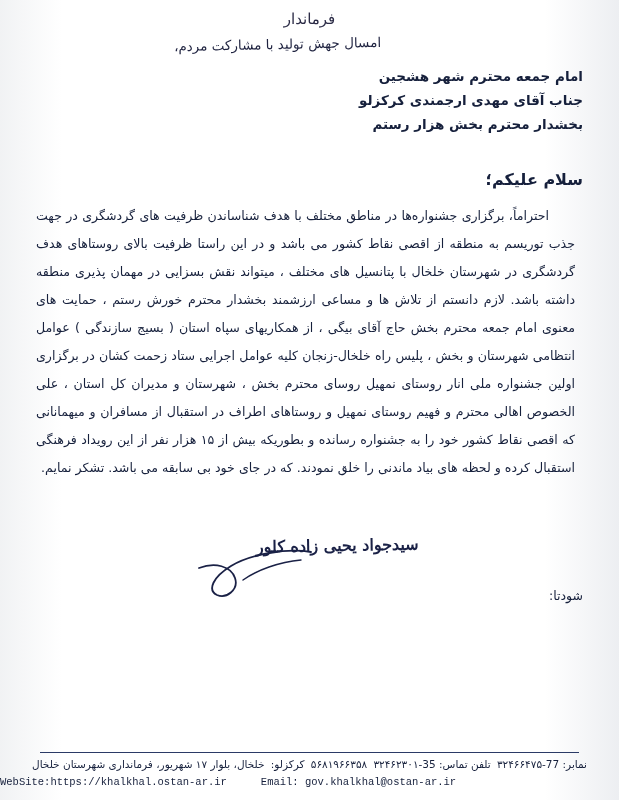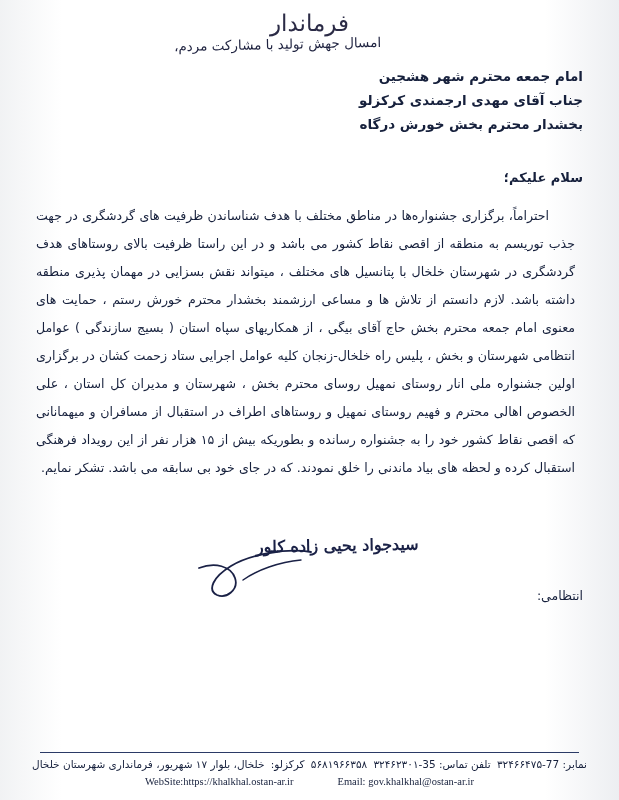--- a/index.html
+++ b/index.html
@@ -23,21 +23,21 @@
     background: linear-gradient(90deg, rgba(236,238,240,0.75) 0%, rgba(255,255,255,0) 10%, rgba(255,255,255,0) 88%, rgba(232,234,238,0.8) 100%);
     pointer-events: none;
   }
   .header-title {
     position: absolute;
     top: 10px;
     left: 0;
     right: 0;
     text-align: center;
     font-family: "DejaVu Serif", "Liberation Serif", serif;
-    font-size: 23px;
+    font-size: 15px;
     letter-spacing: 1px;
     color: #2b2b46;
   }
   .handwrite-top {
     position: absolute;
     top: 36px;
     right: 238px;
     font-family: "DejaVu Serif", "Liberation Serif", serif;
     font-size: 13.5px;
     color: #1f2340;
@@ -53,21 +53,21 @@
     font-size: 13.5px;
     font-weight: bold;
     line-height: 24px;
     color: #16203c;
   }
   .addressee div { white-space: nowrap; }
   .salutation {
     position: absolute;
     top: 170px;
     right: 36px;
-    font-size: 13px;
+    font-size: 16px;
     font-weight: bold;
     color: #16203c;
     text-align: right;
   }
   .body-text {
     position: absolute;
     top: 202px;
     right: 36px;
     left: 36px;
     text-align: justify;
@@ -124,60 +124,59 @@
     color: #16203c;
     white-space: nowrap;
   }
   .footer-line .seg { padding: 0 2px; text-align: center; }
   .footer-web {
     position: absolute;
     left: 0;
     right: 0;
     top: 776px;
     display: flex;
-    justify-content: center;
-    gap: 44px;
-    font-family: Liberation Serif, serif;
+    gap: 34px;
+    font-family: Liberation Mono, monospace;
     font-size: 10.5px;
     color: #16203c;
     direction: ltr;
   }
   .footer-web span { white-space: nowrap; }
 </style>
 </head>
 <body>
 
 <div class="page">
 
   <div class="paper-shade"></div>
 
   <div class="header-title">فرماندار</div>
 
   <div class="handwrite-top">امسال جهش تولید با مشارکت مردم،</div>
 
   <div class="addressee">
     <div>امام جمعه محترم شهر هشجین</div>
     <div>جناب آقای مهدی ارجمندی کرکزلو</div>
-    <div>بخشدار محترم بخش خورش درگاه</div>
+    <div>بخشدار محترم بخش هزار رستم</div>
   </div>
 
   <div class="salutation">سلام علیکم؛</div>
 
   <div class="body-text">
     <p>احتراماً، برگزاری جشنواره‌ها در مناطق مختلف با هدف شناساندن ظرفیت های گردشگری در جهت جذب توریسم به منطقه از اقصی نقاط کشور می باشد و در این راستا ظرفیت بالای روستاهای هدف گردشگری در شهرستان خلخال با پتانسیل های مختلف ، میتواند نقش بسزایی در مهمان پذیری منطقه داشته باشد. لازم دانستم از تلاش ها و مساعی ارزشمند بخشدار محترم خورش رستم ، حمایت های معنوی امام جمعه محترم بخش حاج آقای بیگی ، از همکاریهای سپاه استان ( بسیج سازندگی ) عوامل انتظامی شهرستان و بخش ، پلیس راه خلخال-زنجان کلیه عوامل اجرایی ستاد زحمت کشان در برگزاری اولین جشنواره ملی انار روستای نمهیل روسای محترم بخش ، شهرستان و مدیران کل استان ، علی الخصوص اهالی محترم و فهیم روستای نمهیل و روستاهای اطراف در استقبال از مسافران و میهمانانی که اقصی نقاط کشور خود را به جشنواره رسانده و بطوریکه بیش از ۱۵ هزار نفر از این رویداد فرهنگی استقبال کرده و لحظه های بیاد ماندنی را خلق نمودند. که در جای خود بی سابقه می باشد. تشکر نمایم.</p>
   </div>
 
   <div class="sign-name">سیدجواد یحیی زاده کلور</div>
 
   <svg class="signature-mark" viewBox="0 0 128 54" xmlns="http://www.w3.org/2000/svg">
     <path d="M120,6 C96,2 60,8 40,20 C22,31 16,44 26,49 C35,53 48,44 44,32 C40,20 24,16 8,22" fill="none" stroke="#1a2146" stroke-width="1.8" stroke-linecap="round"></path>
     <path d="M110,14 C88,16 66,24 52,34" fill="none" stroke="#1a2146" stroke-width="1.4" stroke-linecap="round"></path>
   </svg>
 
-  <div class="cc-label">انتظامی:</div>
+  <div class="cc-label">شودتا:</div>
 
   <div class="footer-rule"></div>
 
   <div class="footer-line">
     <span class="seg">
       <span>نمابر:</span>
       <span>77-۳۲۴۶۶۴۷۵</span>
     </span>
     <span class="seg">
       <span>تلفن تماس:</span>

